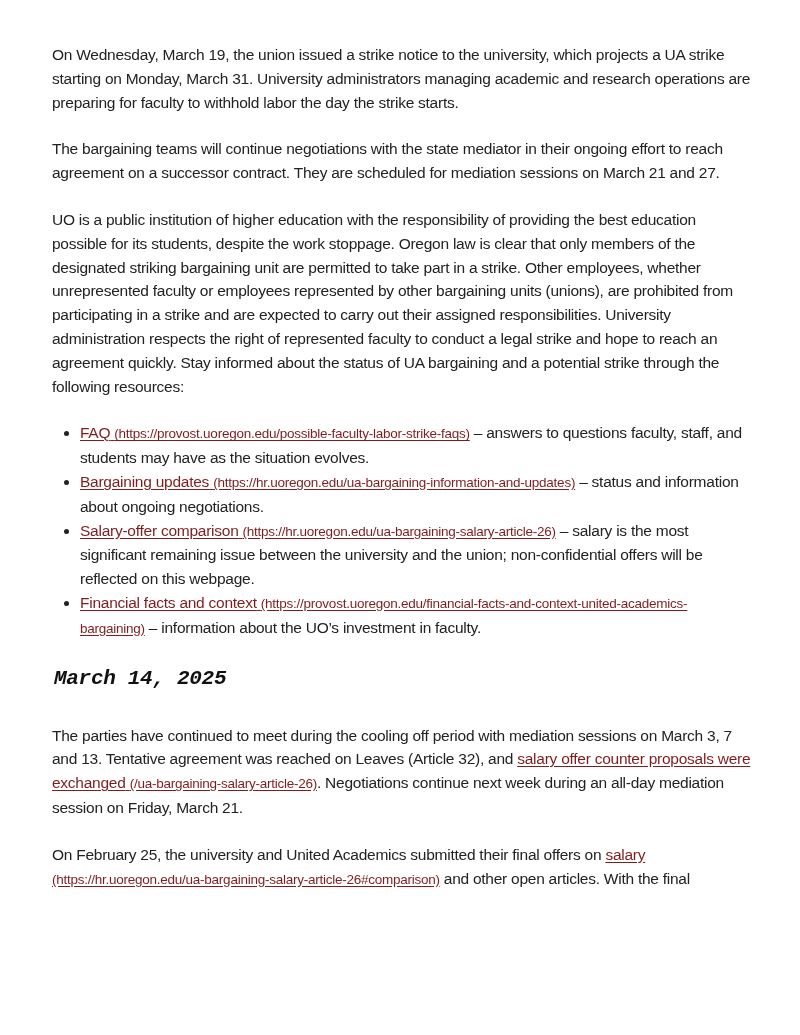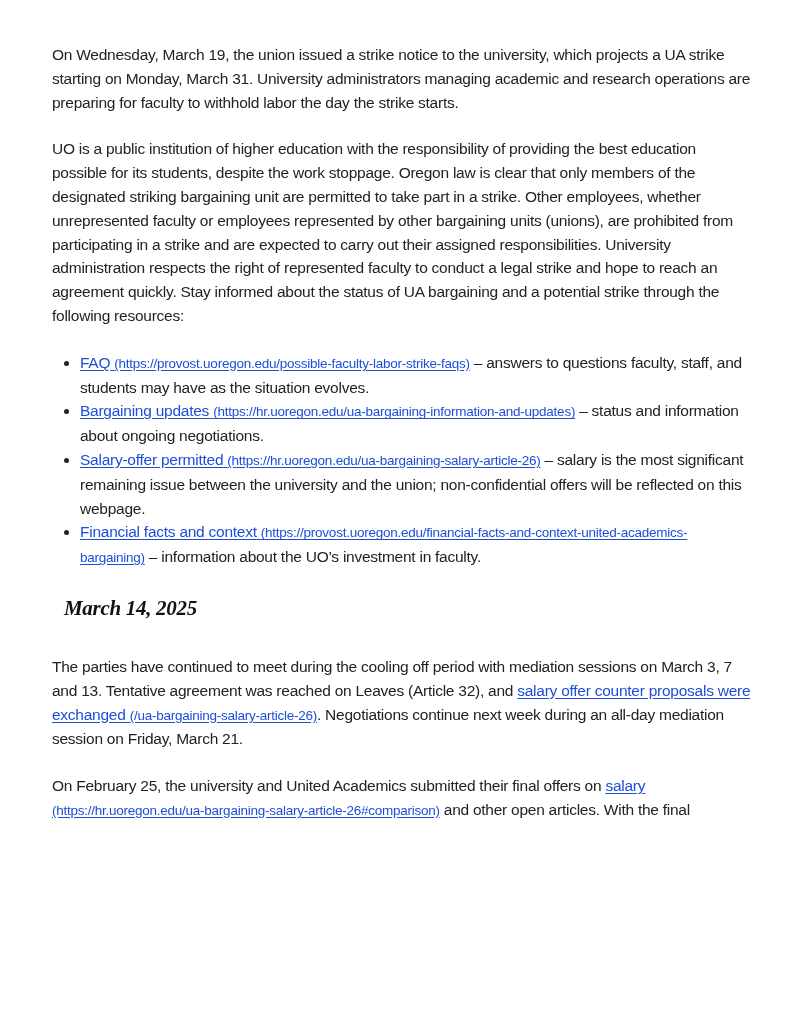--- a/index.html
+++ b/index.html
@@ -20,63 +20,64 @@
       top: 43px;
       width: 700px;
     }
     p {
       margin: 0 0 23px 0;
       font-size: 15.5px;
       line-height: 23.8px;
       letter-spacing: -0.25px;
     }
     a {
-      color: #1d4ed8;
+      color: #7f1d1d;
       text-decoration: underline;
       text-underline-offset: 2px;
     }
     .url {
       font-size: 13.5px;
     }
     ul {
       margin: 0 0 26px 0;
       padding-left: 28px;
     }
     li {
       font-size: 15.5px;
       line-height: 23.8px;
       letter-spacing: -0.25px;
       margin: 0;
     }
     h2 {
-      font-family: Liberation Serif, serif;
+      font-family: Liberation Mono, monospace;
       font-style: italic;
       font-weight: bold;
       font-size: 21px;
-      margin: 0 0 34px 12px;
+      margin: 0 0 34px 2px;
       color: #111111;
       letter-spacing: -0.3px;
     }
   </style>
 </head>
 <body>
 
 <div class="content">
   <p>On Wednesday, March 19, the union issued a strike notice to the university, which projects a UA strike starting on Monday, March 31. University administrators managing academic and research operations are preparing for faculty to withhold labor the day the strike starts.</p>
+  <p>The bargaining teams will continue negotiations with the state mediator in their ongoing effort to reach agreement on a successor contract. They are scheduled for mediation sessions on March 21 and 27.</p>
   <p>UO is a public institution of higher education with the responsibility of providing the best education possible for its students, despite the work stoppage. Oregon law is clear that only members of the designated striking bargaining unit are permitted to take part in a strike. Other employees, whether unrepresented faculty or employees represented by other bargaining units (unions), are prohibited from participating in a strike and are expected to carry out their assigned responsibilities.  University administration respects the right of represented faculty to conduct a legal strike and hope to reach an agreement quickly.  Stay informed about the status of UA bargaining and a potential strike through the following resources:</p>
 
   <ul>
     <li>
       <a href="#"><span>FAQ</span> <span class="url">(https://provost.uoregon.edu/possible-faculty-labor-strike-faqs)</span></a><span> – answers to questions faculty, staff, and students may have as the situation evolves.</span>
     </li>
     <li>
       <a href="#"><span>Bargaining updates</span> <span class="url">(https://hr.uoregon.edu/ua-bargaining-information-and-updates)</span></a><span> – status and information about ongoing negotiations.</span>
     </li>
     <li>
-      <a href="#"><span>Salary-offer permitted</span> <span class="url">(https://hr.uoregon.edu/ua-bargaining-salary-article-26)</span></a><span> – salary is the most significant remaining issue between the university and the union; non-confidential offers will be reflected on this webpage.</span>
+      <a href="#"><span>Salary-offer comparison</span> <span class="url">(https://hr.uoregon.edu/ua-bargaining-salary-article-26)</span></a><span> – salary is the most significant remaining issue between the university and the union; non-confidential offers will be reflected on this webpage.</span>
     </li>
     <li>
       <a href="#"><span>Financial facts and context</span> <span class="url">(https://provost.uoregon.edu/financial-facts-and-context-united-academics-bargaining)</span></a><span> – information about the UO’s investment in faculty.</span>
     </li>
   </ul>
 
   <h2>March 14, 2025</h2>
   <p><span>The parties have continued to meet during the cooling off period with mediation sessions on March 3, 7 and 13. Tentative agreement was reached on Leaves (Article 32), and </span><a href="#"><span>salary offer counter proposals were exchanged</span> <span class="url">(/ua-bargaining-salary-article-26)</span></a><span>. Negotiations continue next week during an all-day mediation session on Friday, March 21.</span></p>
 
   <p><span>On February 25, the university and United Academics submitted their final offers on </span><a href="#"><span>salary</span> <span class="url">(https://hr.uoregon.edu/ua-bargaining-salary-article-26#comparison)</span></a><span> and other open articles. With the final</span></p>

